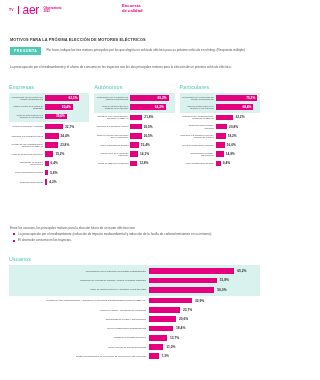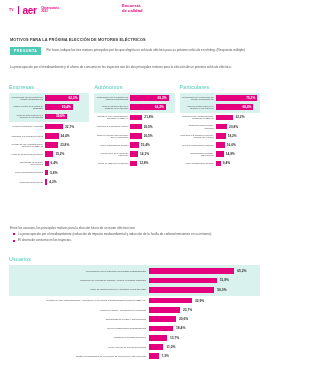--- a/index.html
+++ b/index.html
@@ -18,21 +18,21 @@
   }
   .hdr-left {
     display: flex; align-items: center; gap: 2px;
     margin-left: 9px;
   }
   .hdr-tv {
     color: #e5007d; font-size: 3.4px; font-weight: bold; letter-spacing: .1px;
   }
   .hdr-rule { width: 1px; height: 8px; background: #e5007d; margin: 0 2px; }
   .hdr-aer {
-    color: #e5007d; font-size: 10px; font-weight: bold; letter-spacing: -.3px;
+    color: #e5007d; font-size: 12px; font-weight: normal; letter-spacing: -.3px;
   }
   .hdr-sub { margin-left: 2.5px; line-height: 1.05; }
   .hdr-sub div { color: #e5007d; font-size: 2.9px; font-weight: bold; }
   .hdr-title {
     position: absolute; left: 122px; top: 4px; line-height: 1.18;
   }
   .hdr-title div {
     color: #e5007d; font-size: 4.1px; font-weight: bold; letter-spacing: .05px;
   }
 

